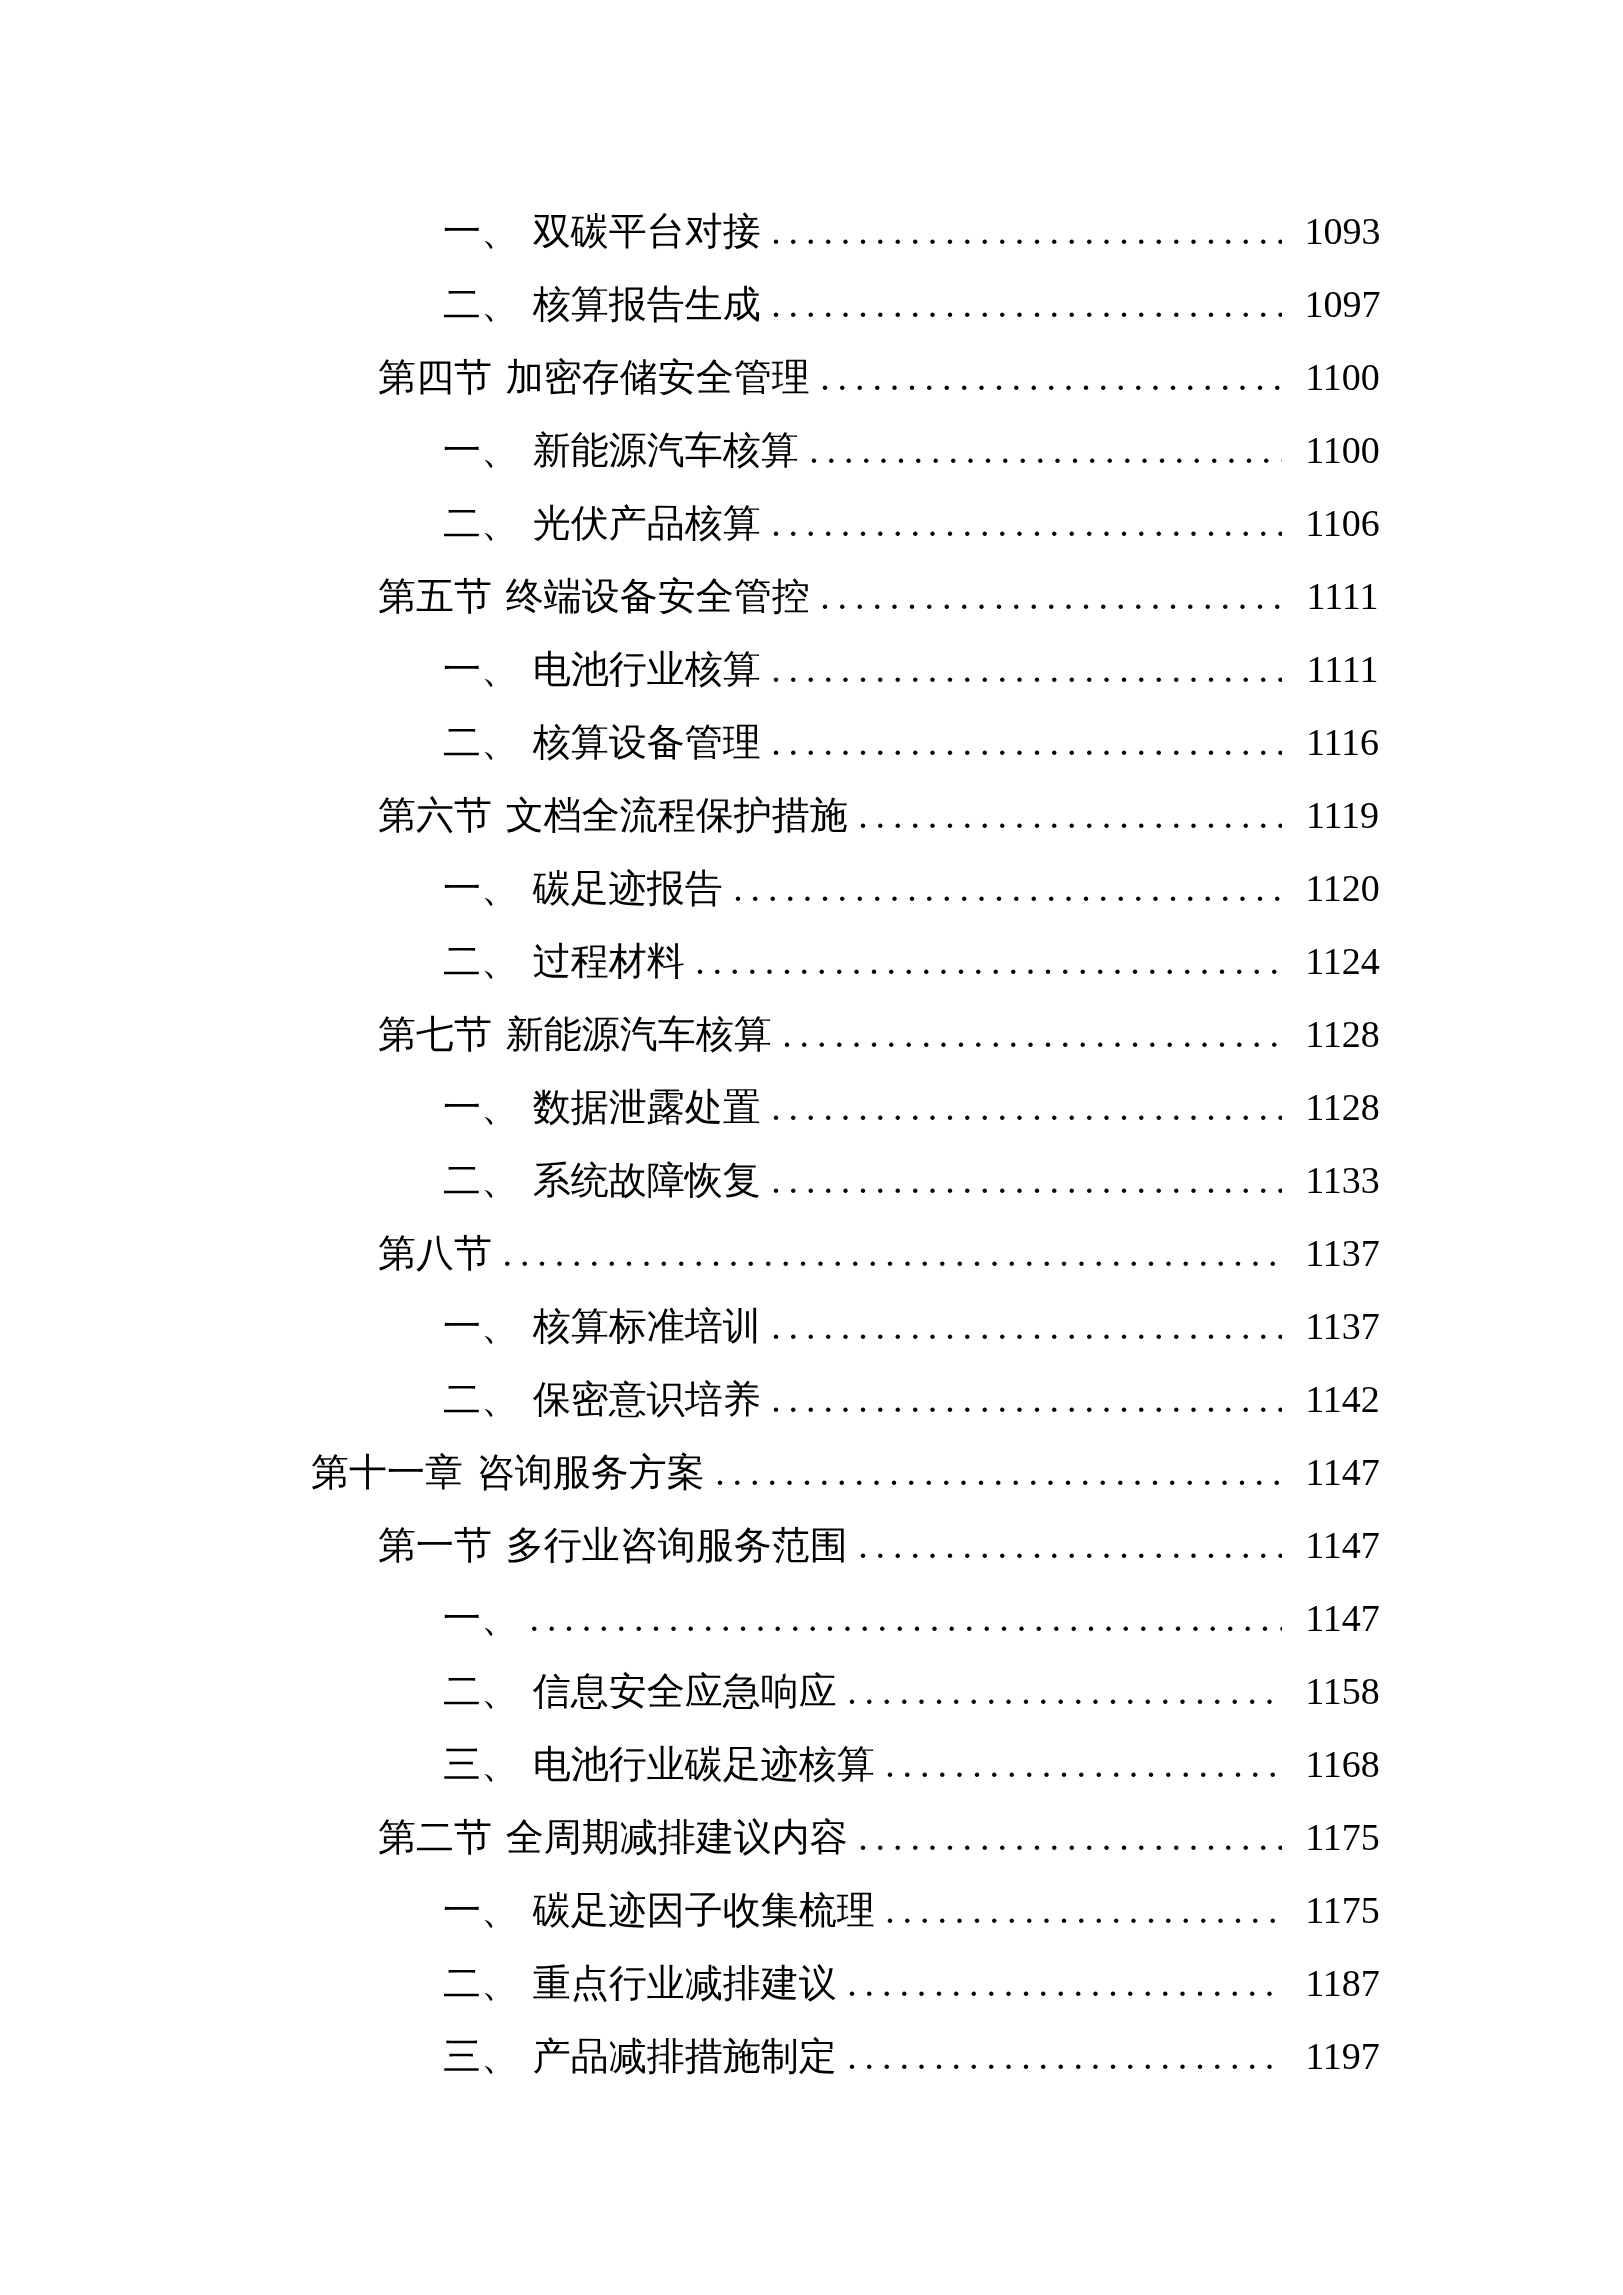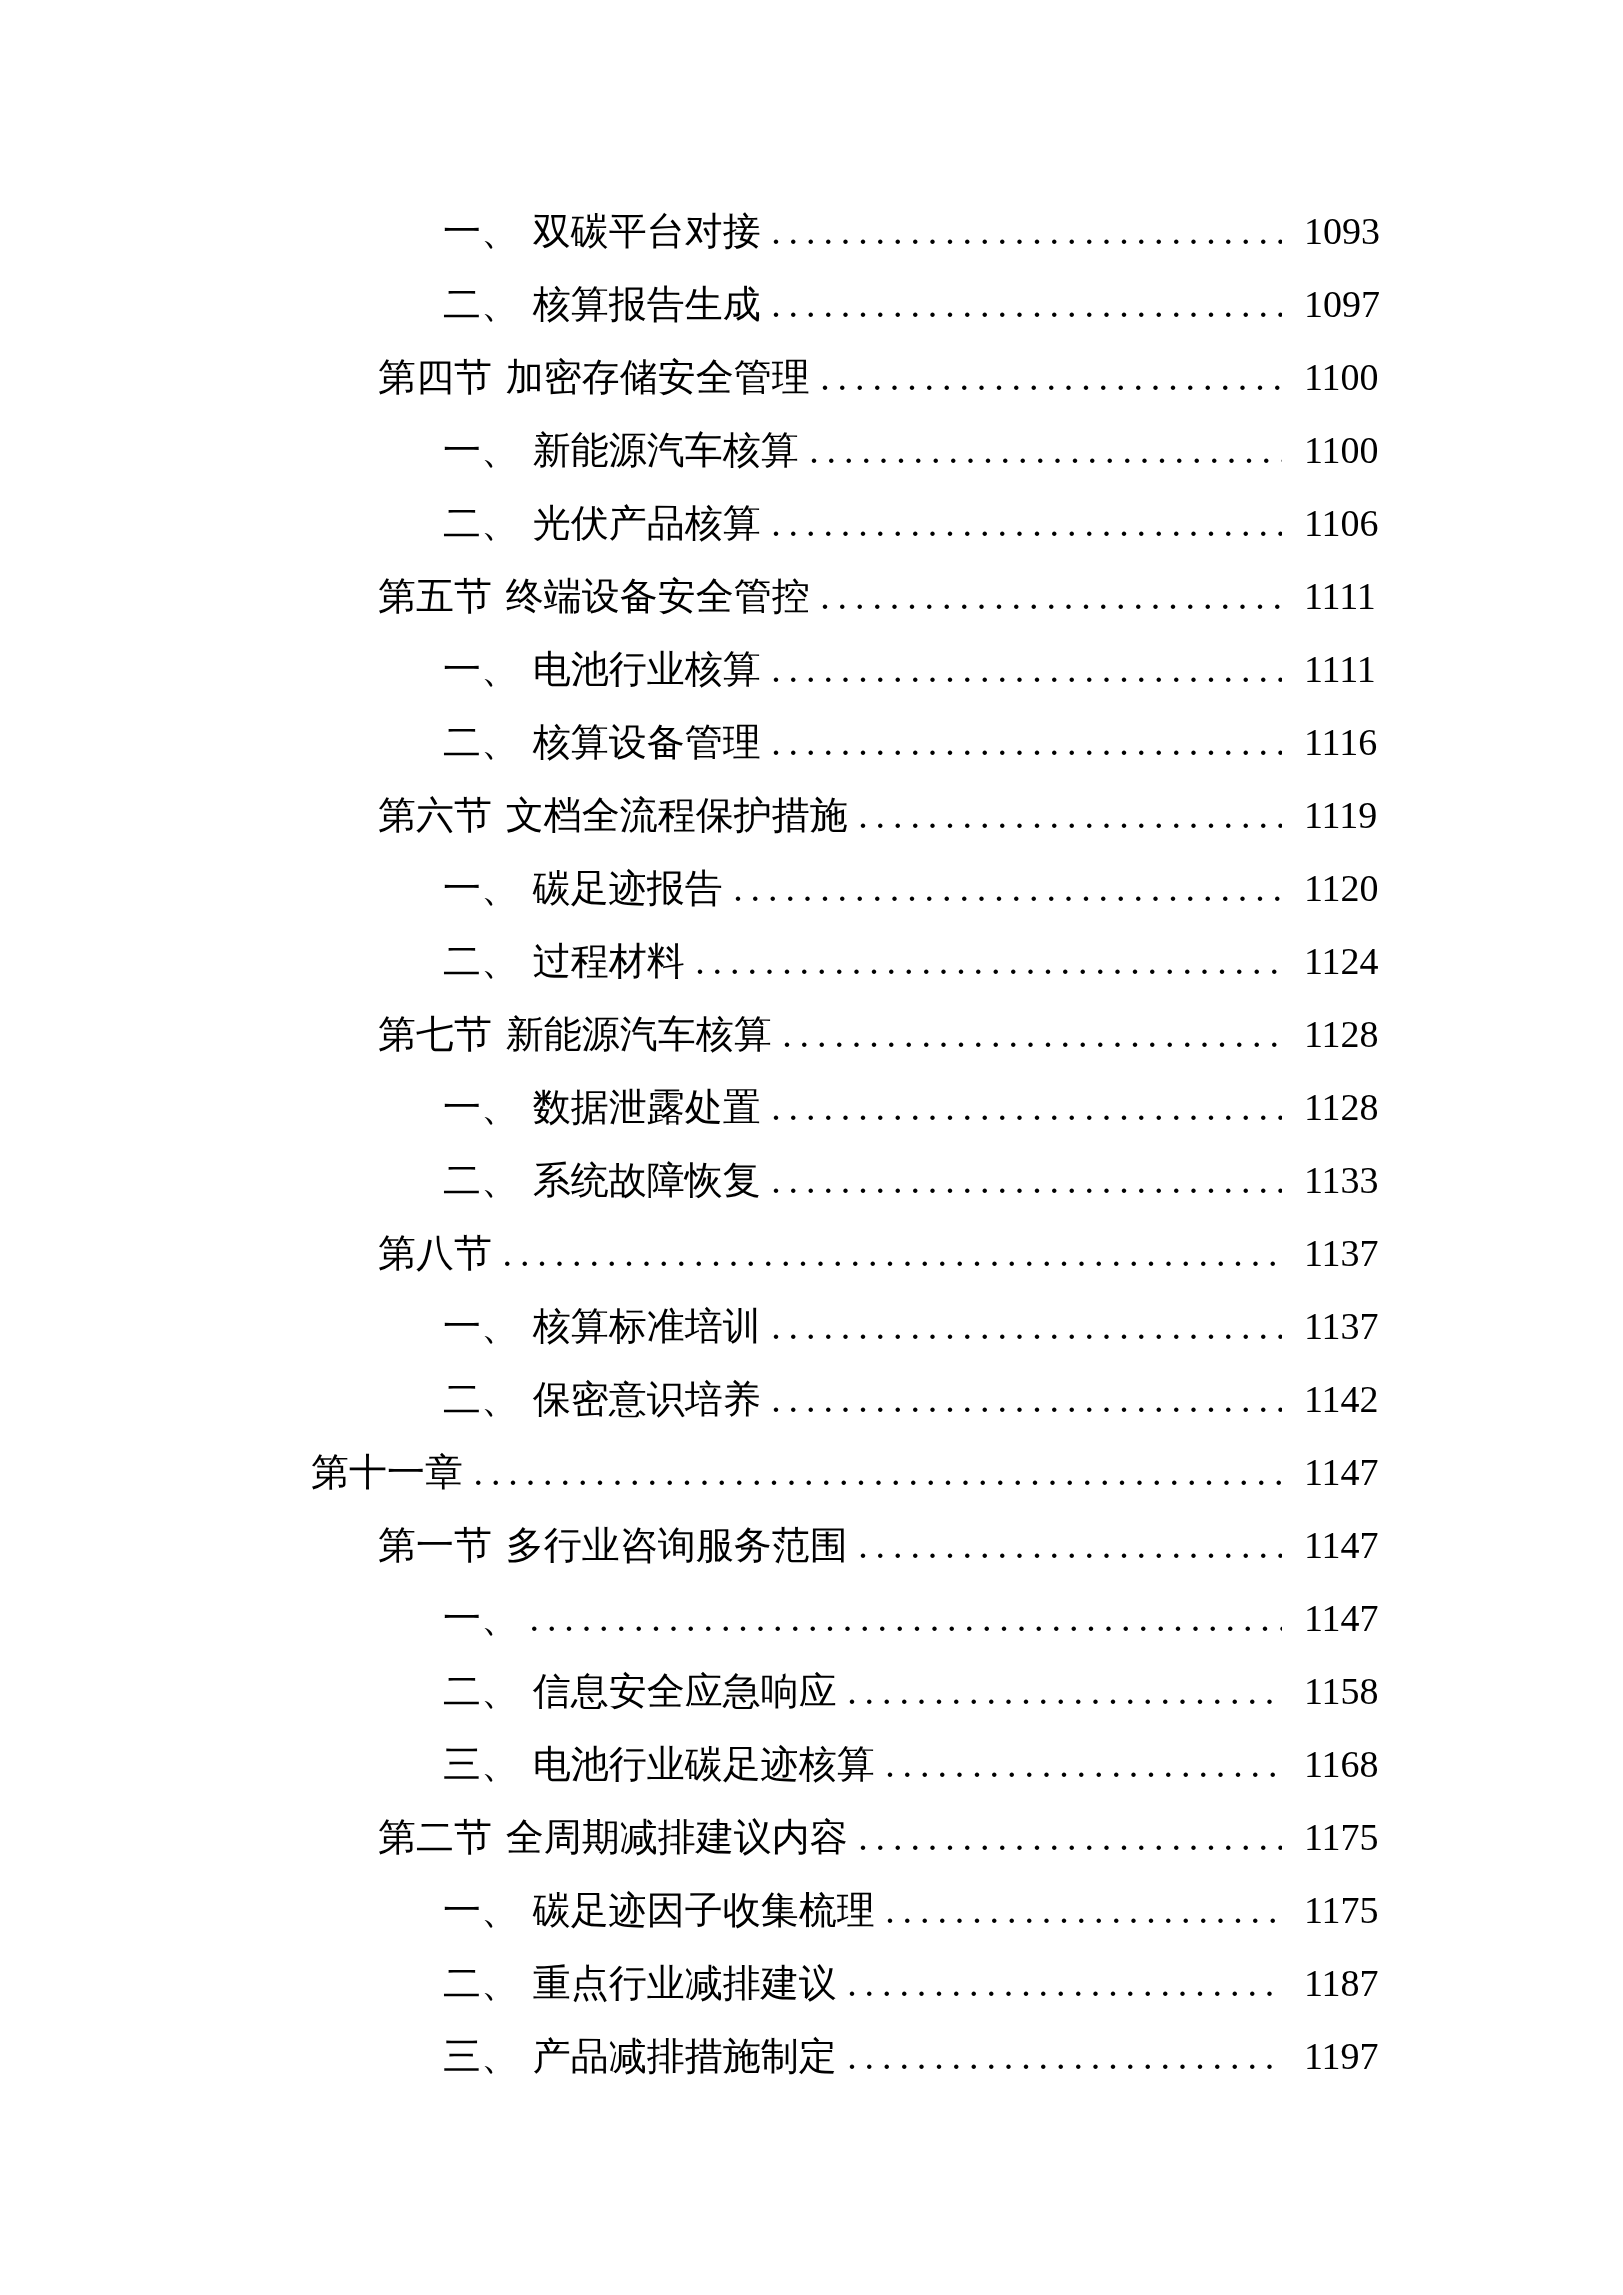--- a/index.html
+++ b/index.html
@@ -49,21 +49,21 @@
       flex: 1 1 auto;
       overflow: hidden;
       margin-left: 10.5px;
       letter-spacing: 7.9px;
       min-width: 0;
     }
     .pagenum {
       flex: none;
       min-width: 77px;
       margin-left: 22px;
-      text-align: left;
+      text-align: center;
     }
   </style>
 </head>
 <body>
 
 <div class="doc-page">
   <div class="toc" id="toc-container">
       <div class="toc-row item">
     <span class="marker">一、</span>
     <span class="title">双碳平台对接</span>
@@ -160,20 +160,21 @@
     <span class="pagenum">1137</span>
   </div>
       <div class="toc-row item">
     <span class="marker">二、</span>
     <span class="title">保密意识培养</span>
     <span class="leader" aria-hidden="true">......................................................................</span>
     <span class="pagenum">1142</span>
   </div>
       <div class="toc-row chapter">
     <span class="marker">第十一章</span>
+    <span class="title">咨询服务方案</span>
     <span class="leader" aria-hidden="true">......................................................................</span>
     <span class="pagenum">1147</span>
   </div>
       <div class="toc-row section">
     <span class="marker">第一节</span>
     <span class="title">多行业咨询服务范围</span>
     <span class="leader" aria-hidden="true">......................................................................</span>
     <span class="pagenum">1147</span>
   </div>
       <div class="toc-row item">

